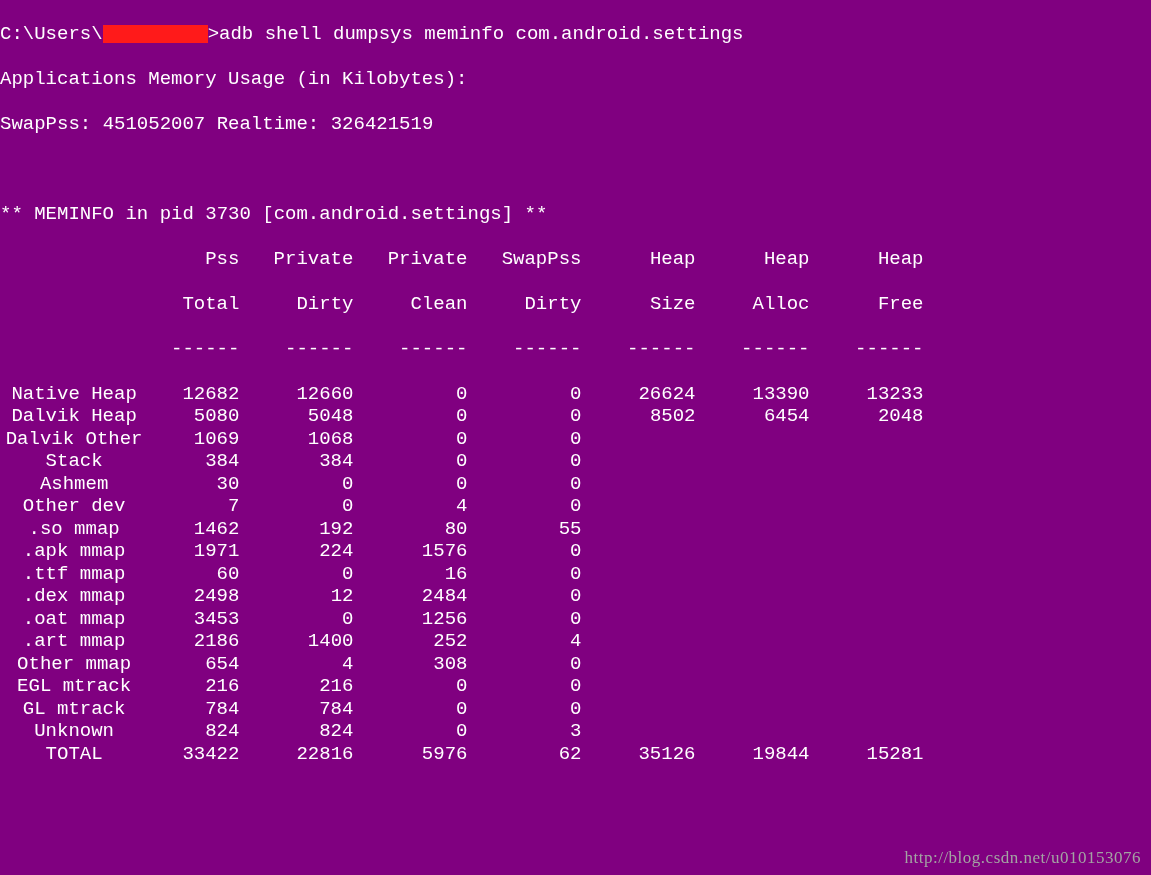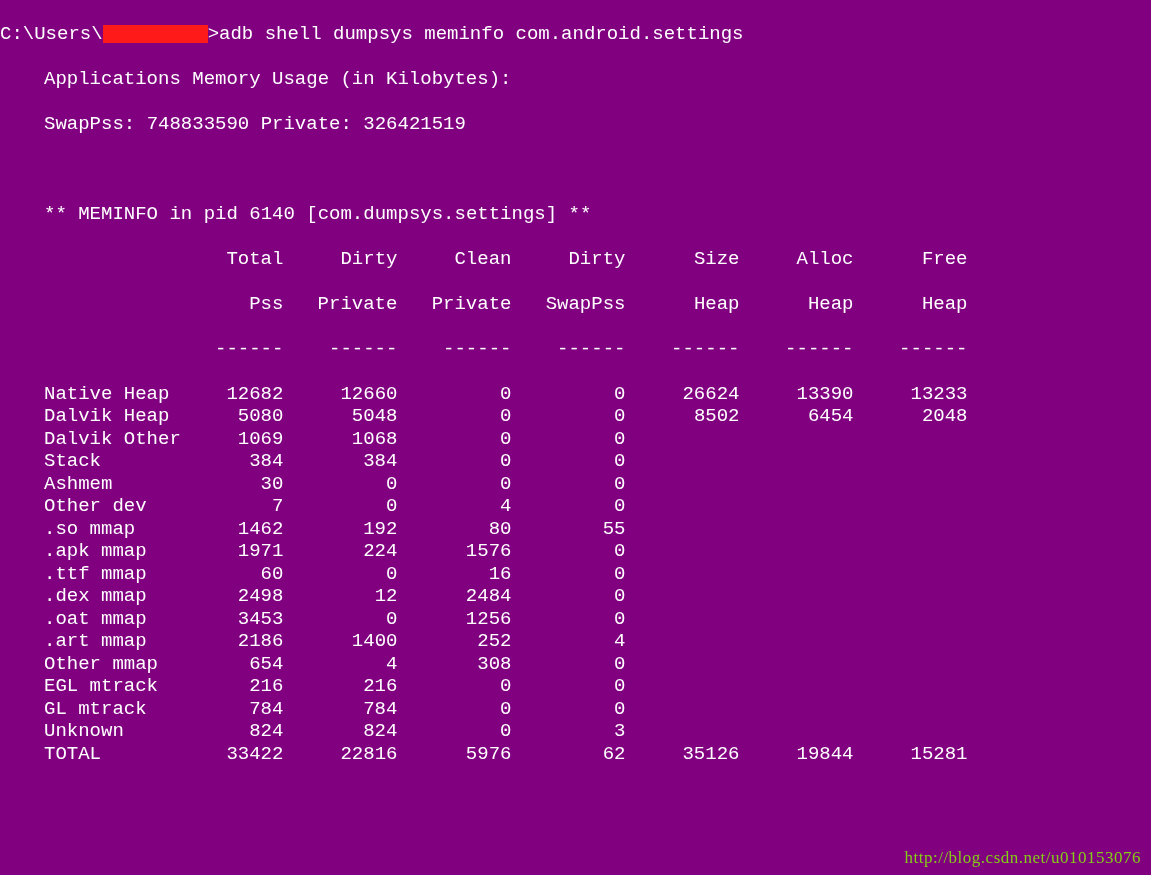--- a/index.html
+++ b/index.html
@@ -17,56 +17,56 @@
   }
   .terminal {
     position: absolute;
     left: 0;
     top: 0;
     width: 1151px;
     height: 875px;
     background: #800080;
     white-space: pre;
   }
-  .line { height: 22.5px; padding-left: 44px; }
+  .line { height: 22.5px; }
   .prompt-line { height: 22.5px; }
   .redact {
     display: inline-block;
     background: #ff1a1a;
     width: 105px;
     height: 18px;
     vertical-align: text-top;
     margin-top: 2px;
   }
   .watermark {
     position: absolute;
     right: 10px;
     bottom: 6px;
     font-family: Georgia, "Times New Roman", serif;
     font-size: 17px;
     letter-spacing: 0.5px;
-    color: #84cc16;
+    color: #a3a3a3;
   }
   
-  .row-label { display: inline-block; width: 13ch; text-align: left; }
+  .row-label { display: inline-block; width: 13ch; text-align: center; }
   .col { display: inline-block; width: 8ch; text-align: right; }
   .colw { display: inline-block; width: 10ch; text-align: right; }
   .dash { letter-spacing: 0; }
 </style>
 </head>
 <body>
 
 <div class="terminal">
 <div class="prompt-line"><span>C:\Users\</span><span class="redact"></span><span>&gt;</span><span>adb shell dumpsys meminfo com.android.settings</span></div>
 <div class="line">Applications Memory Usage (in Kilobytes):</div>
-<div class="line"><span>SwapPss:</span> <span>748833590</span> <span>Private:</span> <span>326421519</span></div>
+<div class="line"><span>SwapPss:</span> <span>451052007</span> <span>Realtime:</span> <span>326421519</span></div>
 <div class="line"> </div>
-<div class="line"><span>** MEMINFO in pid</span> <span>6140</span> <span>[com.dumpsys.settings]</span> <span>**</span></div>
+<div class="line"><span>** MEMINFO in pid</span> <span>3730</span> <span>[com.android.settings]</span> <span>**</span></div>
+<div class="line"><span class="row-label"></span><span class="col">Pss</span><span class="colw">Private</span><span class="colw">Private</span><span class="colw">SwapPss</span><span class="colw">Heap</span><span class="colw">Heap</span><span class="colw">Heap</span></div>
 <div class="line"><span class="row-label"></span><span class="col">Total</span><span class="colw">Dirty</span><span class="colw">Clean</span><span class="colw">Dirty</span><span class="colw">Size</span><span class="colw">Alloc</span><span class="colw">Free</span></div>
-<div class="line"><span class="row-label"></span><span class="col">Pss</span><span class="colw">Private</span><span class="colw">Private</span><span class="colw">SwapPss</span><span class="colw">Heap</span><span class="colw">Heap</span><span class="colw">Heap</span></div>
 <div class="line dash"><span class="row-label"></span><span class="col">------</span><span class="colw">------</span><span class="colw">------</span><span class="colw">------</span><span class="colw">------</span><span class="colw">------</span><span class="colw">------</span></div>
 <div id="table-rows"><div class="line"><span class="row-label">Native Heap</span><span class="col">12682</span><span class="colw">12660</span><span class="colw">0</span><span class="colw">0</span><span class="colw">26624</span><span class="colw">13390</span><span class="colw">13233</span></div><div class="line"><span class="row-label">Dalvik Heap</span><span class="col">5080</span><span class="colw">5048</span><span class="colw">0</span><span class="colw">0</span><span class="colw">8502</span><span class="colw">6454</span><span class="colw">2048</span></div><div class="line"><span class="row-label">Dalvik Other</span><span class="col">1069</span><span class="colw">1068</span><span class="colw">0</span><span class="colw">0</span></div><div class="line"><span class="row-label">Stack</span><span class="col">384</span><span class="colw">384</span><span class="colw">0</span><span class="colw">0</span></div><div class="line"><span class="row-label">Ashmem</span><span class="col">30</span><span class="colw">0</span><span class="colw">0</span><span class="colw">0</span></div><div class="line"><span class="row-label">Other dev</span><span class="col">7</span><span class="colw">0</span><span class="colw">4</span><span class="colw">0</span></div><div class="line"><span class="row-label">.so mmap</span><span class="col">1462</span><span class="colw">192</span><span class="colw">80</span><span class="colw">55</span></div><div class="line"><span class="row-label">.apk mmap</span><span class="col">1971</span><span class="colw">224</span><span class="colw">1576</span><span class="colw">0</span></div><div class="line"><span class="row-label">.ttf mmap</span><span class="col">60</span><span class="colw">0</span><span class="colw">16</span><span class="colw">0</span></div><div class="line"><span class="row-label">.dex mmap</span><span class="col">2498</span><span class="colw">12</span><span class="colw">2484</span><span class="colw">0</span></div><div class="line"><span class="row-label">.oat mmap</span><span class="col">3453</span><span class="colw">0</span><span class="colw">1256</span><span class="colw">0</span></div><div class="line"><span class="row-label">.art mmap</span><span class="col">2186</span><span class="colw">1400</span><span class="colw">252</span><span class="colw">4</span></div><div class="line"><span class="row-label">Other mmap</span><span class="col">654</span><span class="colw">4</span><span class="colw">308</span><span class="colw">0</span></div><div class="line"><span class="row-label">EGL mtrack</span><span class="col">216</span><span class="colw">216</span><span class="colw">0</span><span class="colw">0</span></div><div class="line"><span class="row-label">GL mtrack</span><span class="col">784</span><span class="colw">784</span><span class="colw">0</span><span class="colw">0</span></div><div class="line"><span class="row-label">Unknown</span><span class="col">824</span><span class="colw">824</span><span class="colw">0</span><span class="colw">3</span></div><div class="line"><span class="row-label">TOTAL</span><span class="col">33422</span><span class="colw">22816</span><span class="colw">5976</span><span class="colw">62</span><span class="colw">35126</span><span class="colw">19844</span><span class="colw">15281</span></div></div>
 <div class="line"> </div>
 
 
 
 </div>
 
 <div class="watermark">http://blog.csdn.net/u010153076</div>
 

